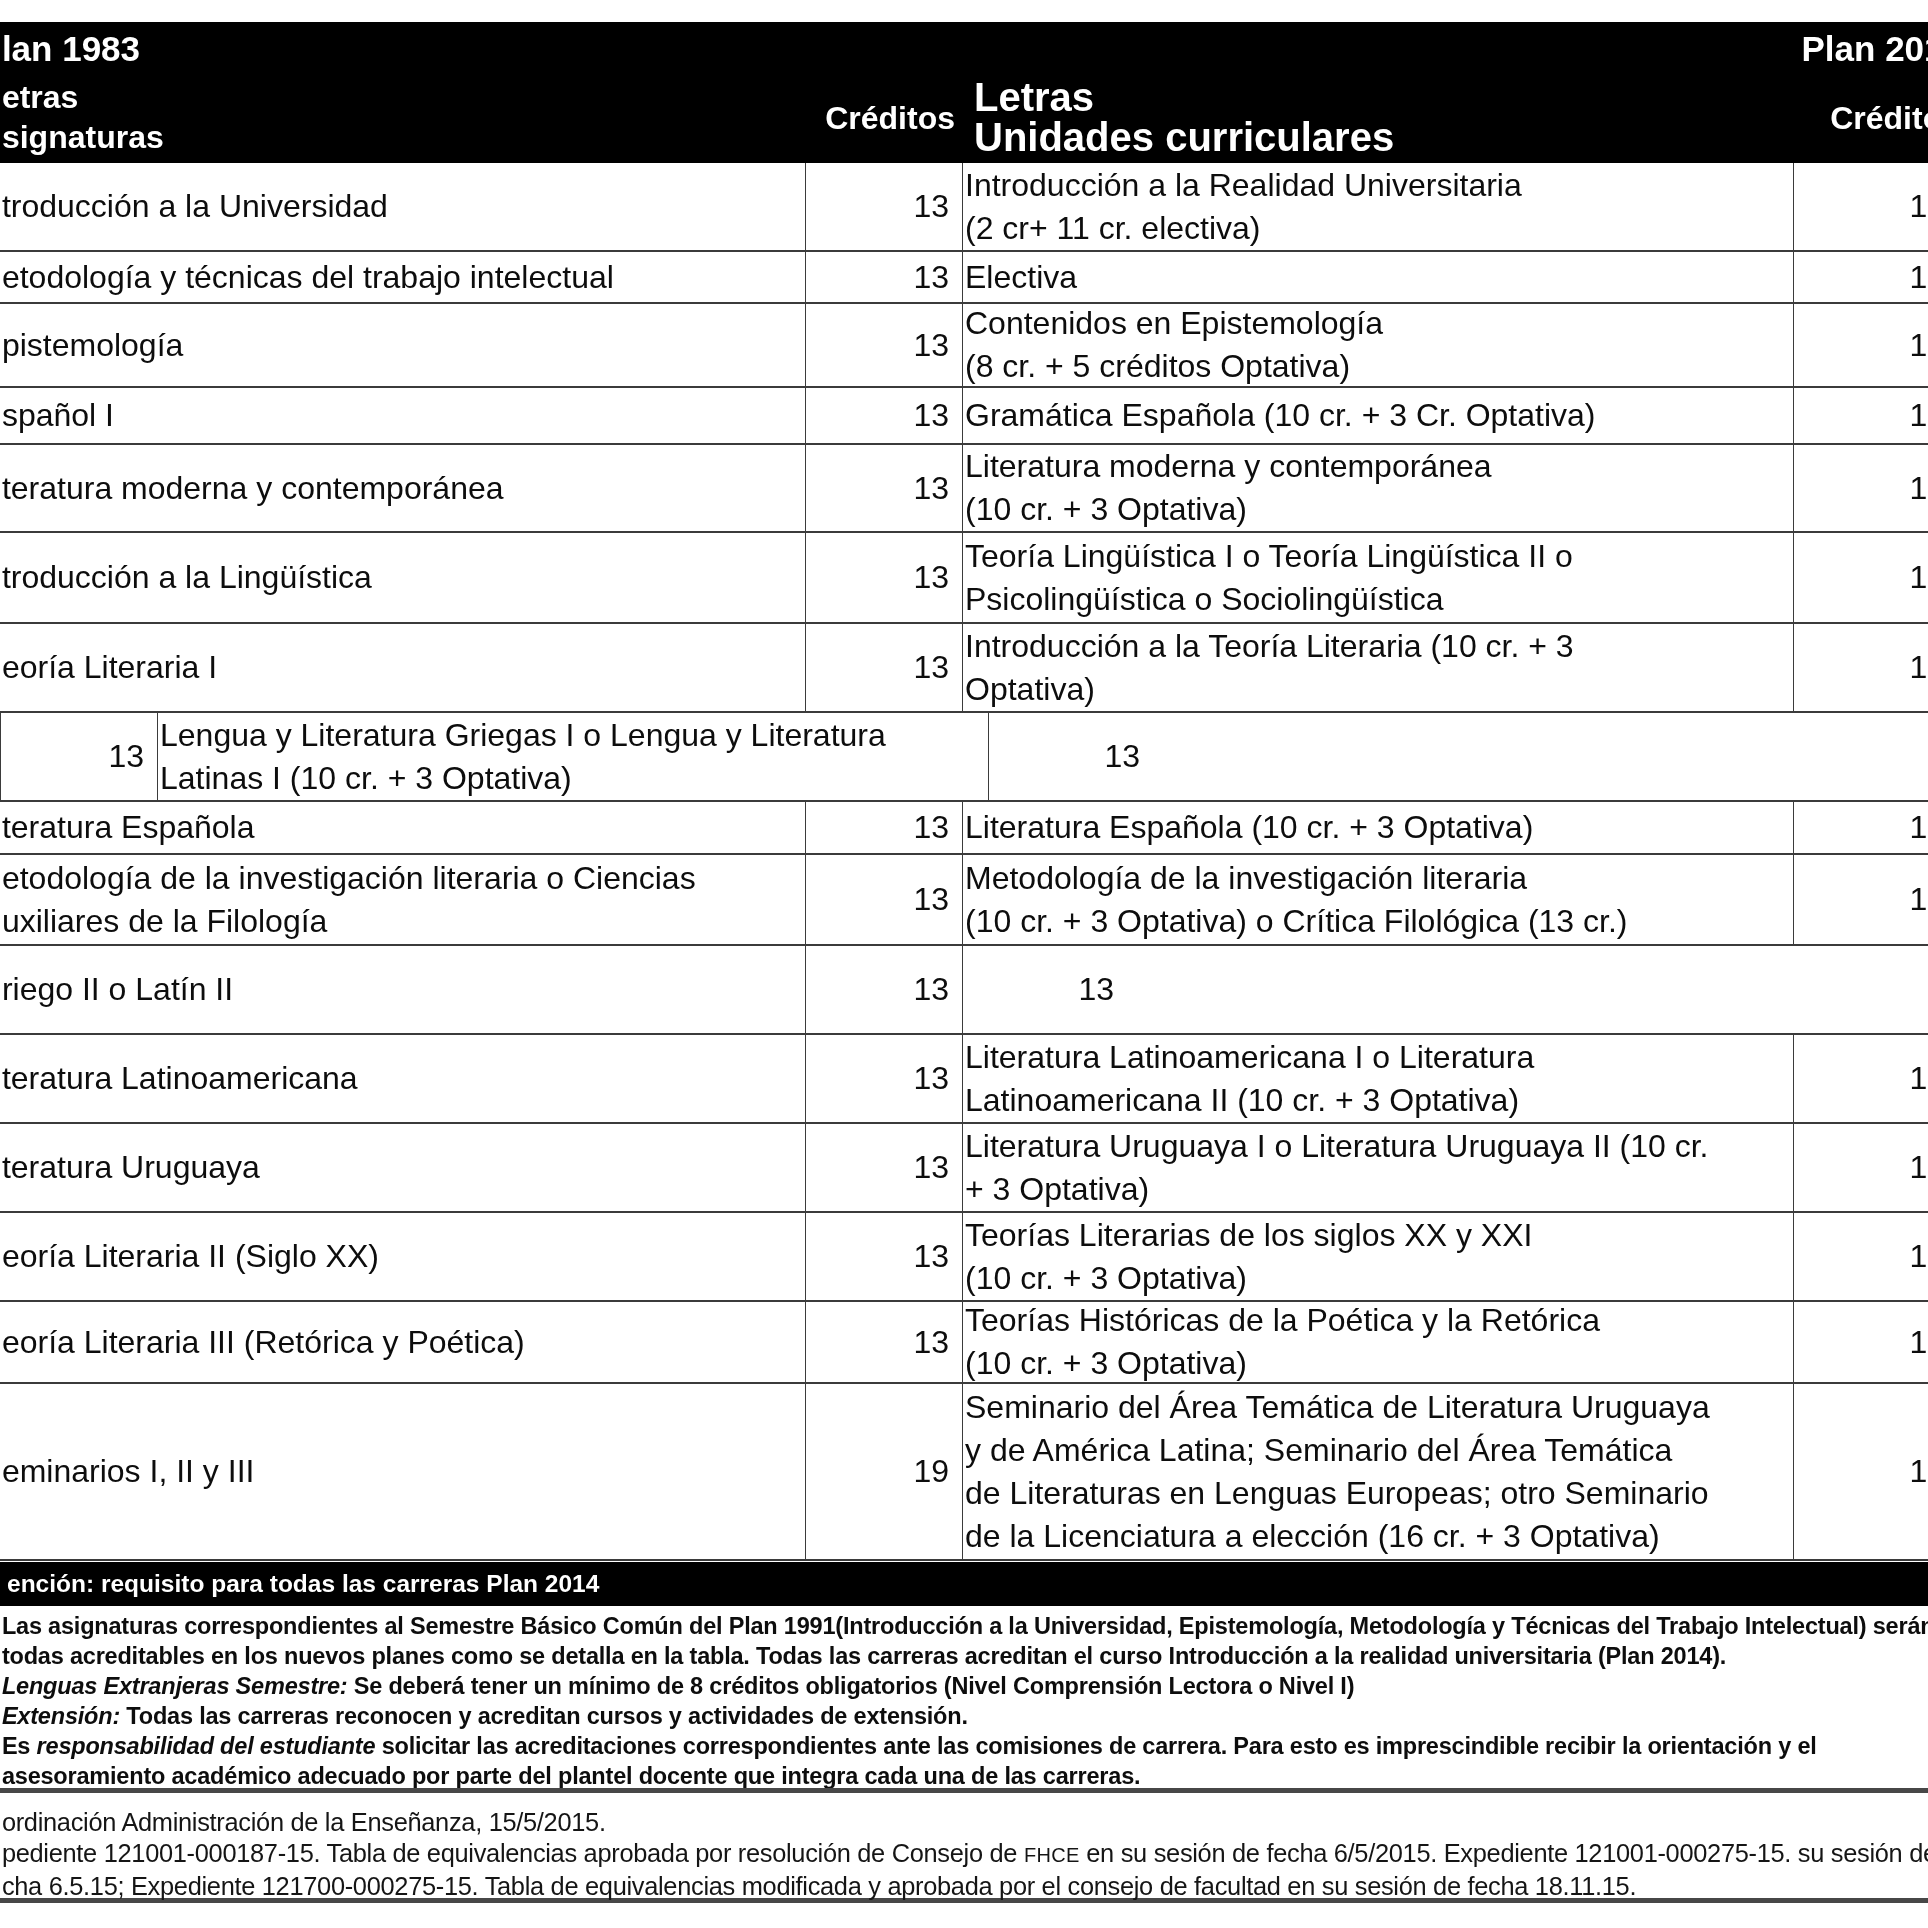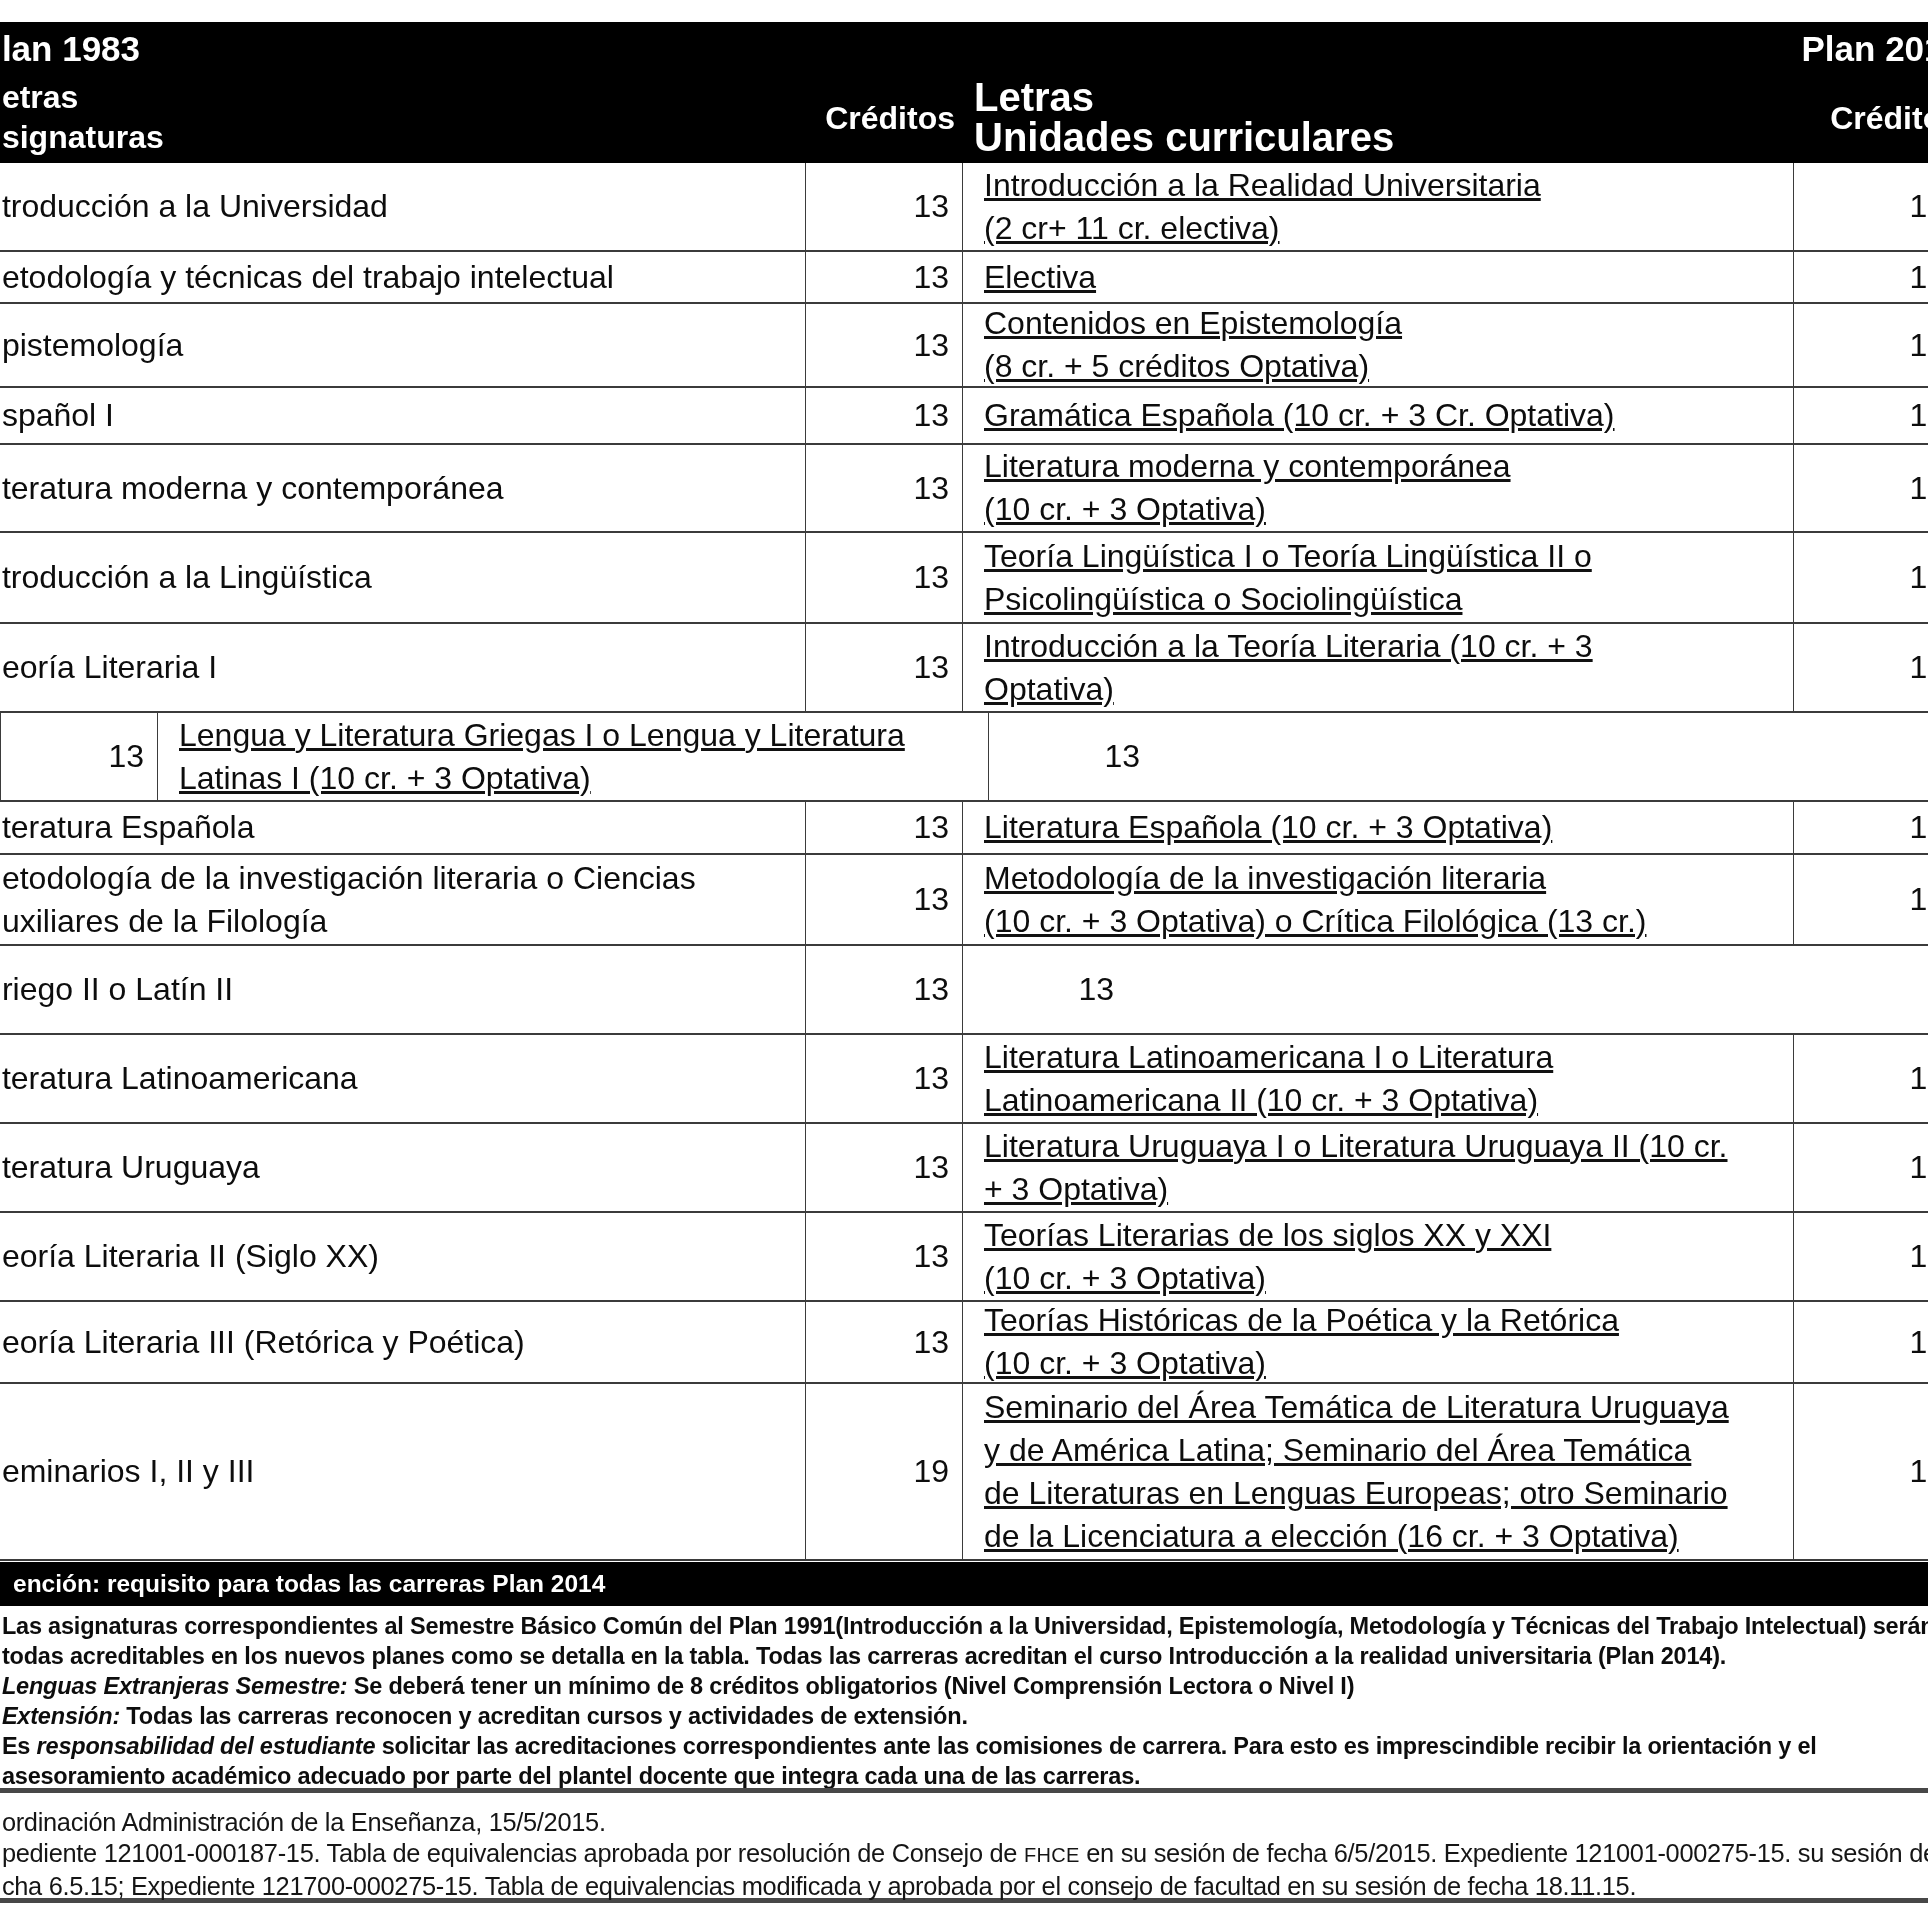--- a/index.html
+++ b/index.html
@@ -38,37 +38,37 @@
   .row {
     display: flex;
     width: 1960px;
     box-sizing: border-box;
     border-bottom: 2.8px solid #3b3b3b;
     background: #ffffff;
   }
   .row > div { box-sizing: border-box; display: flex; align-items: center; }
   .cA { width: 805px;  padding: 0 7.5px 0 1.9px; }
   .cB { width: 157px;  border-left: 1.9px solid #3b3b3b; justify-content: flex-end; padding-right: 13px; }
-  .cC { width: 831px;  border-left: 1.9px solid #3b3b3b; padding-left: 21px; text-decoration: underline; }
+  .cC { width: 831px;  border-left: 1.9px solid #3b3b3b; padding-left: 2px; }
   .cD { width: 166px;  border-left: 1.9px solid #3b3b3b; justify-content: flex-end; padding-right: 14px; }
   .cell-text {
     font-size: 32px; line-height: 43px;
     white-space: pre-line;
     color: #0d0d0d;
   }
 
   
   .notice {
     position: absolute; top: 1562px; left: 0;
     width: 1960px; height: 44px;
     background: #000000;
     color: #ffffff;
     display: flex; align-items: center;
   }
-  .notice-text { font-size: 24.5px; font-weight: bold; padding-left: 13px; white-space: nowrap; }
+  .notice-text { font-size: 24.5px; font-weight: bold; padding-left: 7px; white-space: nowrap; }
 
   
   .notes { position: absolute; top: 1611px; left: 0; width: 1960px; }
   .note-line {
     font-size: 23.5px; font-weight: bold;
     line-height: 30px;
     letter-spacing: -0.2px;
     white-space: nowrap;
     padding-left: 1.9px;
     color: #0d0d0d;

